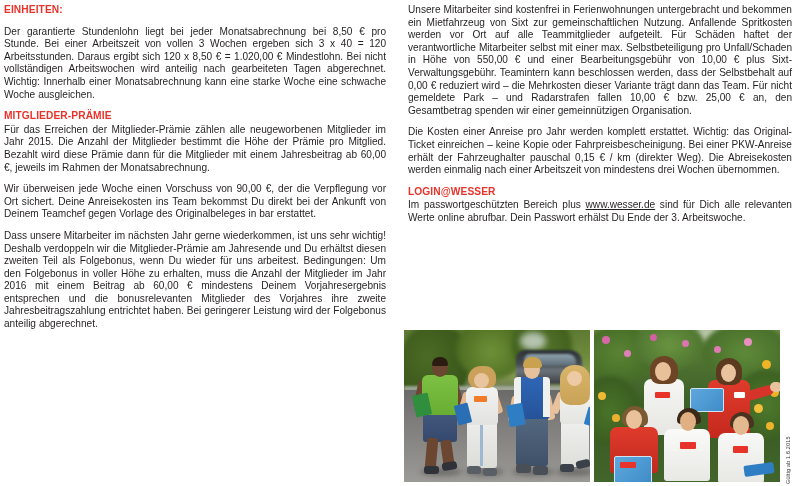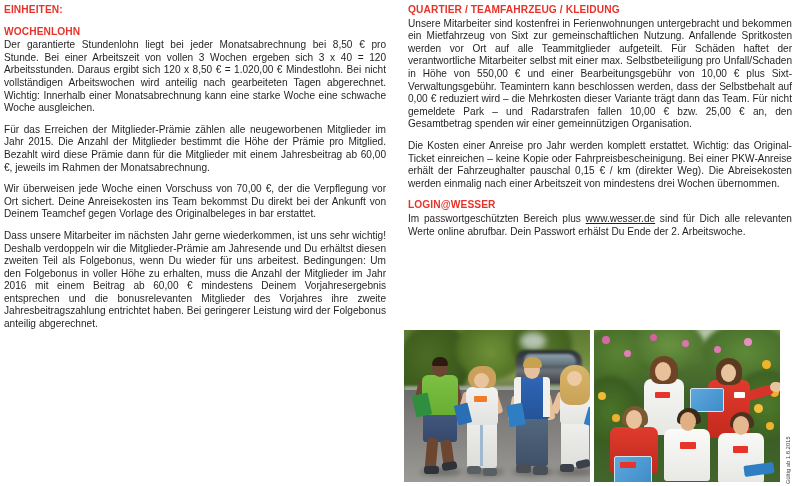--- a/index.html
+++ b/index.html
@@ -275,52 +275,51 @@
 
   <div class="columns">
 
     <div class="col col-left">
 
       <div class="section">
         <div class="sec-head">EINHEITEN:</div>
       </div>
 
       <div class="section">
-        <div class="sec-head">WOCHENLOHN</div>
         <div class="sec-body">Der garantierte Stundenlohn liegt bei jeder Monatsabrechnung bei 8,50 € pro Stunde. Bei einer Arbeitszeit von vollen 3 Wochen ergeben sich 3 x 40 = 120 Arbeitsstunden. Daraus ergibt sich 120 x 8,50 € = 1.020,00 € Mindestlohn. Bei nicht vollständigen Arbeitswochen wird anteilig nach gearbeiteten Tagen abgerechnet. Wichtig: Innerhalb einer Monatsabrechnung kann eine starke Woche eine schwache Woche ausgleichen.</div>
       </div>
 
       <div class="section">
+        <div class="sec-head">MITGLIEDER-PRÄMIE</div>
         <div class="sec-body">Für das Erreichen der Mitglieder-Prämie zählen alle neugeworbenen Mitglieder im Jahr 2015. Die Anzahl der Mitglieder bestimmt die Höhe der Prämie pro Mitglied. Bezahlt wird diese Prämie dann für die Mitglieder mit einem Jahresbeitrag ab 60,00 €, jeweils im Rahmen der Monatsabrechnung.</div>
       </div>
 
       <div class="section">
-        <div class="sec-body">Wir überweisen jede Woche einen Vorschuss von 70,00 €, der die Verpflegung vor Ort sichert. Deine Anreisekosten ins Team bekommst Du direkt bei der Ankunft von Deinem Teamchef gegen Vorlage des Originalbeleges in bar erstattet.</div>
+        <div class="sec-body">Wir überweisen jede Woche einen Vorschuss von 90,00 €, der die Verpflegung vor Ort sichert. Deine Anreisekosten ins Team bekommst Du direkt bei der Ankunft von Deinem Teamchef gegen Vorlage des Originalbeleges in bar erstattet.</div>
       </div>
 
       <div class="section">
         <div class="sec-body">Dass unsere Mitarbeiter im nächsten Jahr gerne wiederkommen, ist uns sehr wichtig! Deshalb verdoppeln wir die Mitglieder-Prämie am Jahresende und Du erhältst diesen zweiten Teil als Folgebonus, wenn Du wieder für uns arbeitest. Bedingungen: Um den Folgebonus in voller Höhe zu erhalten, muss die Anzahl der Mitglieder im Jahr 2016 mit einem Beitrag ab 60,00 € mindestens Deinem Vorjahresergebnis entsprechen und die bonusrelevanten Mitglieder des Vorjahres ihre zweite Jahresbeitragszahlung entrichtet haben. Bei geringerer Leistung wird der Folgebonus anteilig abgerechnet.</div>
       </div>
 
     </div>
 
     <div class="col col-right">
 
       <div class="section">
-        <div class="sec-head">QUARTIER / TEAMFAHRZEUG / KLEIDUNG</div>
         <div class="sec-body">Unsere Mitarbeiter sind kostenfrei in Ferienwohnungen untergebracht und bekommen ein Mietfahrzeug von Sixt zur gemeinschaftlichen Nutzung. Anfallende Spritkosten werden vor Ort auf alle Teammitglieder aufgeteilt. Für Schäden haftet der verantwortliche Mitarbeiter selbst mit einer max. Selbstbeteiligung pro Unfall/Schaden in Höhe von 550,00 € und einer Bearbeitungsgebühr von 10,00 € plus Sixt-Verwaltungsgebühr. Teamintern kann beschlossen werden, dass der Selbstbehalt auf 0,00 € reduziert wird – die Mehrkosten dieser Variante trägt dann das Team. Für nicht gemeldete Park – und Radarstrafen fallen 10,00 € bzw. 25,00 € an, den Gesamtbetrag spenden wir einer gemeinnützigen Organisation.</div>
       </div>
 
       <div class="section">
         <div class="sec-body">Die Kosten einer Anreise pro Jahr werden komplett erstattet. Wichtig: das Original-Ticket einreichen – keine Kopie oder Fahrpreisbescheinigung. Bei einer PKW-Anreise erhält der Fahrzeughalter pauschal 0,15 € / km (direkter Weg). Die Abreisekosten werden einmalig nach einer Arbeitszeit von mindestens drei Wochen übernommen.</div>
       </div>
 
       <div class="section">
         <div class="sec-head">LOGIN@WESSER</div>
-        <div class="sec-body"><span>Im passwortgeschützten Bereich plus </span><a class="link-url" href="#">www.wesser.de</a><span> sind für Dich alle relevanten Werte online abrufbar. Dein Passwort erhälst Du Ende der 2. Arbeitswoche.</span></div>
+        <div class="sec-body"><span>Im passwortgeschützten Bereich plus </span><a class="link-url" href="#">www.wesser.de</a><span> sind für Dich alle relevanten Werte online abrufbar. Dein Passwort erhälst Du Ende der 3. Arbeitswoche.</span></div>
       </div>
 
     </div>
   </div>
 
   <div class="photo-band">
 
     <div class="photo photo-left p1">
       <div class="tree-a"></div>
       <div class="tree-b"></div>

